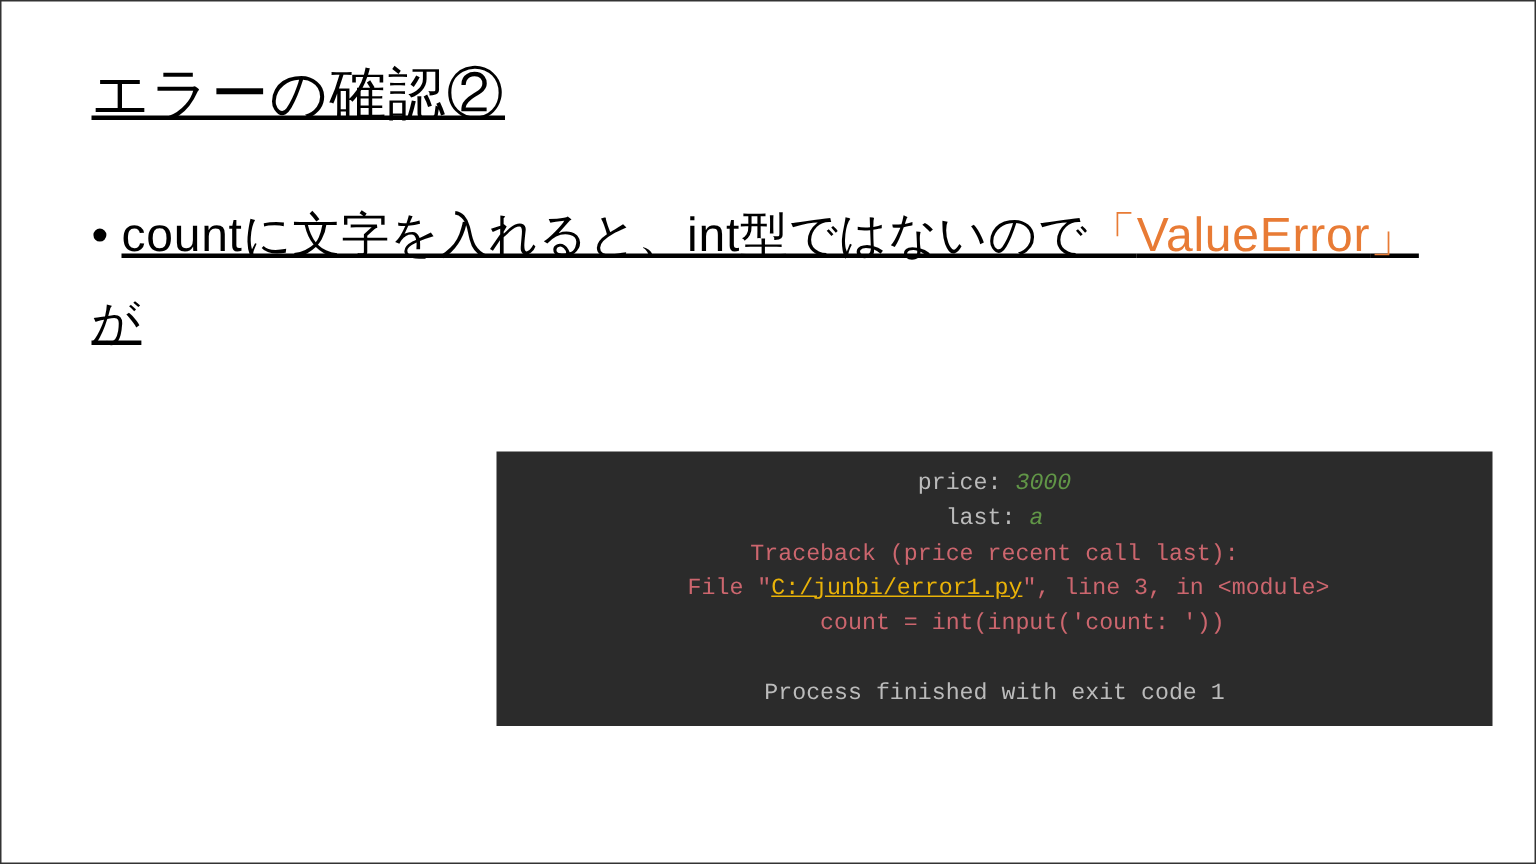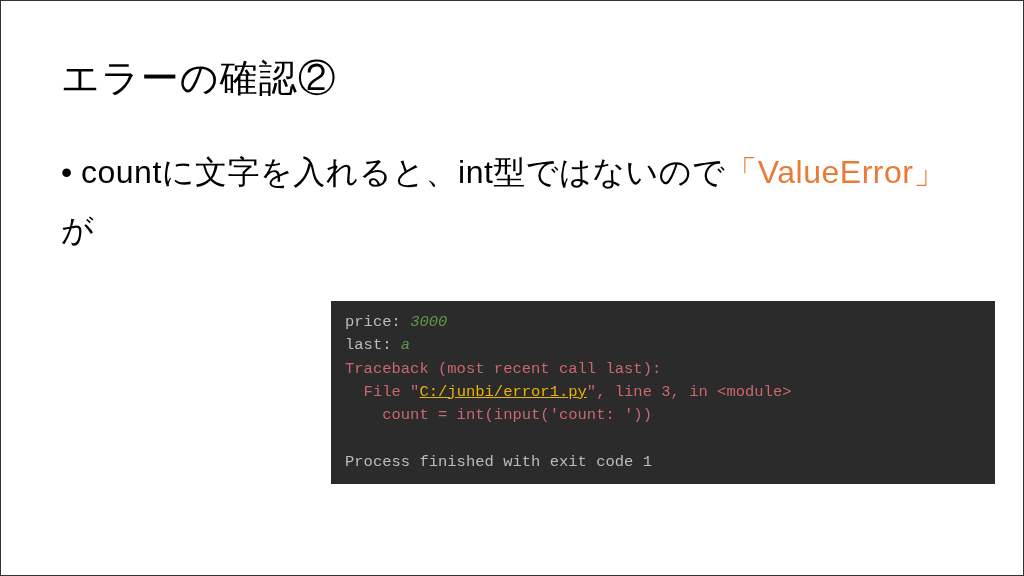--- a/index.html
+++ b/index.html
@@ -11,22 +11,23 @@
       width: 1024px;
       height: 576px;
       background: #ffffff;
       font-family: "Hiragino Sans", "Yu Gothic", "Meiryo", sans-serif;
       position: relative;
     }
     .slide {
       width: 100%;
       height: 100%;
       border: 1px solid #333;
-      padding: 52px 60px;
+      padding: 36px 60px;
       position: relative;
+      text-decoration: underline;
     }
     .title {
       font-size: 38px;
       font-weight: 400;
       color: #000;
       margin-bottom: 40px;
       letter-spacing: 1px;
     }
     .bullet {
       font-size: 32px;
@@ -51,38 +52,39 @@
       top: 300px;
       width: 664px;
       background: #2B2B2B;
       padding: 10px 14px;
       font-family: "Consolas", "Menlo", "Courier New", monospace;
       font-size: 15.5px;
       line-height: 1.5;
     }
     .code-line {
       white-space: pre;
+      text-align: center;
     }
     .t-gray { color: #BBBBBB; }
     .t-green { color: #619647; font-style: italic; }
     .t-red { color: #CC666E; }
     .t-link { color: #eab308; text-decoration: underline; }
   </style>
 </head>
 <body>
 
 <div class="slide">
   <h1 class="title">エラーの確認②</h1>
 
   <div class="bullet">
     <span><span class="bullet-dot">• </span><span>countに文字を入れると、int型ではないので</span><span class="highlight">「</span><span class="highlight">ValueError</span><span class="highlight">」</span><span>が</span></span>
   </div>
 
   <div class="code-block">
     <div class="code-line"><span class="t-gray">price: </span><span class="t-green">3000</span></div>
     <div class="code-line"><span class="t-gray">last: </span><span class="t-green">a</span></div>
-    <div class="code-line t-red">Traceback (most recent call last):</div>
+    <div class="code-line t-red">Traceback (price recent call last):</div>
     <div class="code-line"><span class="t-red">  File "</span><span class="t-link">C:/junbi/error1.py</span><span class="t-red">", line 3, in &lt;module&gt;</span></div>
     <div class="code-line t-red">    count = int(input('count: '))</div>
     <div class="code-line t-gray"> </div>
     <div class="code-line t-gray">Process finished with exit code 1</div>
   </div>
 </div>
 
 </body></html>

